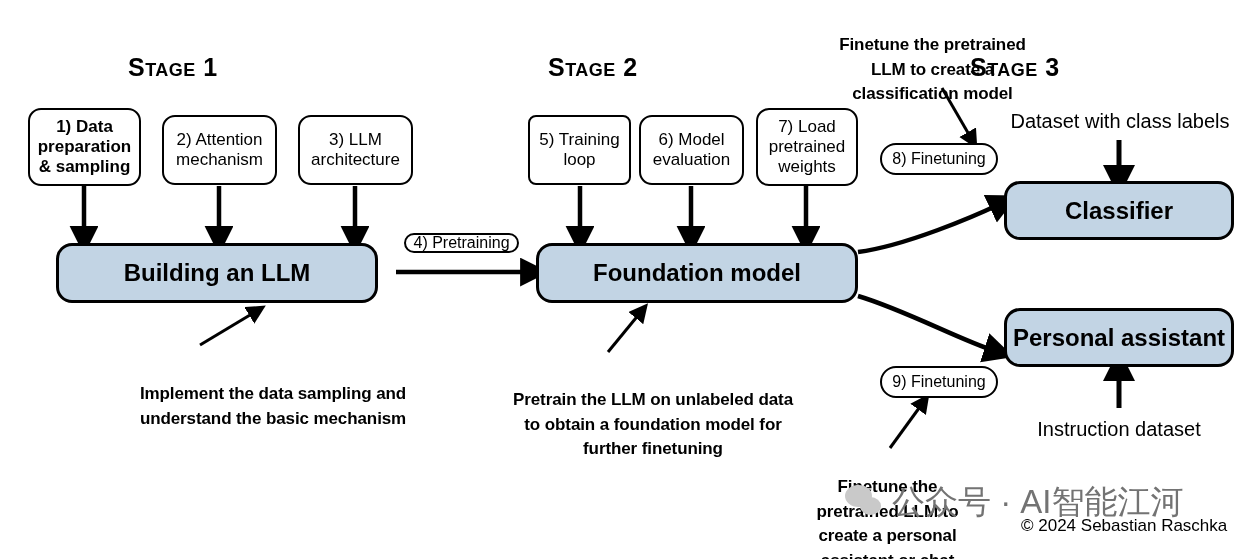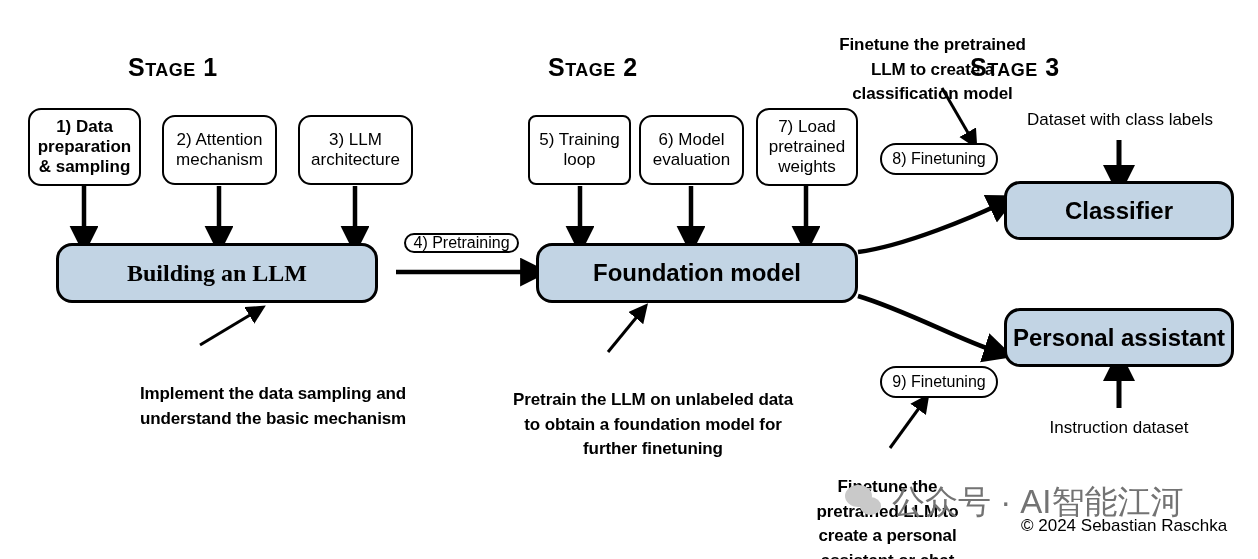--- a/index.html
+++ b/index.html
@@ -38,21 +38,21 @@
     font-size:16px;white-space:nowrap;padding:0 8px;z-index:5;
   }
 
   
   .caption{
     position:absolute;font-weight:bold;font-size:17px;line-height:1.45;
     text-align:center;letter-spacing:-.1px;margin-top:27px;
   }
   
   .plainlabel{
-    position:absolute;font-size:17px;text-align:center;white-space:nowrap;
+    position:absolute;font-size:20px;text-align:center;white-space:nowrap;
   }
 
   
   #watermark{
     position:absolute;left:845px;top:478px;width:400px;height:48px;
     display:flex;align-items:center;gap:9px;
     color:#737373;font-size:33px;white-space:nowrap;pointer-events:none;
   }
   #wm-icon{width:38px;height:34px;position:relative;flex:0 0 auto;}
   #wm-icon i{position:absolute;display:block;background:#c9c9c9;border-radius:50%;}
@@ -102,21 +102,21 @@
 </svg>
 
 <div class="stage-head" style="left:128px;top:53px;width:300px;">Stage 1</div>
 <div class="stage-head" style="left:548px;top:53px;width:300px;">Stage 2</div>
 <div class="stage-head" style="left:970px;top:53px;width:300px;">Stage 3</div>
 
 <div class="stepbox bold" style="left:28px;top:108px;width:113px;height:78px;">1) Data preparation &amp; sampling</div>
 <div class="stepbox" style="left:162px;top:115px;width:115px;height:70px;">2) Attention mechanism</div>
 <div class="stepbox" style="left:298px;top:115px;width:115px;height:70px;">3) LLM architecture</div>
 
-<div class="bluebox" style="left:56px;top:243px;width:322px;height:60px;font-family:Liberation Serif, serif;">Building an LLM</div>
+<div class="bluebox" style="left:56px;top:243px;width:322px;height:60px;">Building an LLM</div>
 
 <div class="caption" style="left:108px;top:355px;width:330px;">Implement the data sampling and understand the basic mechanism</div>
 
 <div class="stepbox" style="left:528px;top:115px;width:103px;height:70px;border-radius:8px;">5) Training loop</div>
 <div class="stepbox" style="left:639px;top:115px;width:105px;height:70px;">6) Model evaluation</div>
 <div class="stepbox" style="left:756px;top:108px;width:102px;height:78px;">7) Load pretrained weights</div>
 
 <div class="pill" style="left:404px;top:233px;width:115px;height:20px;">4) Pretraining</div>
 
 <div class="bluebox" style="left:536px;top:243px;width:322px;height:60px;">Foundation model</div>

